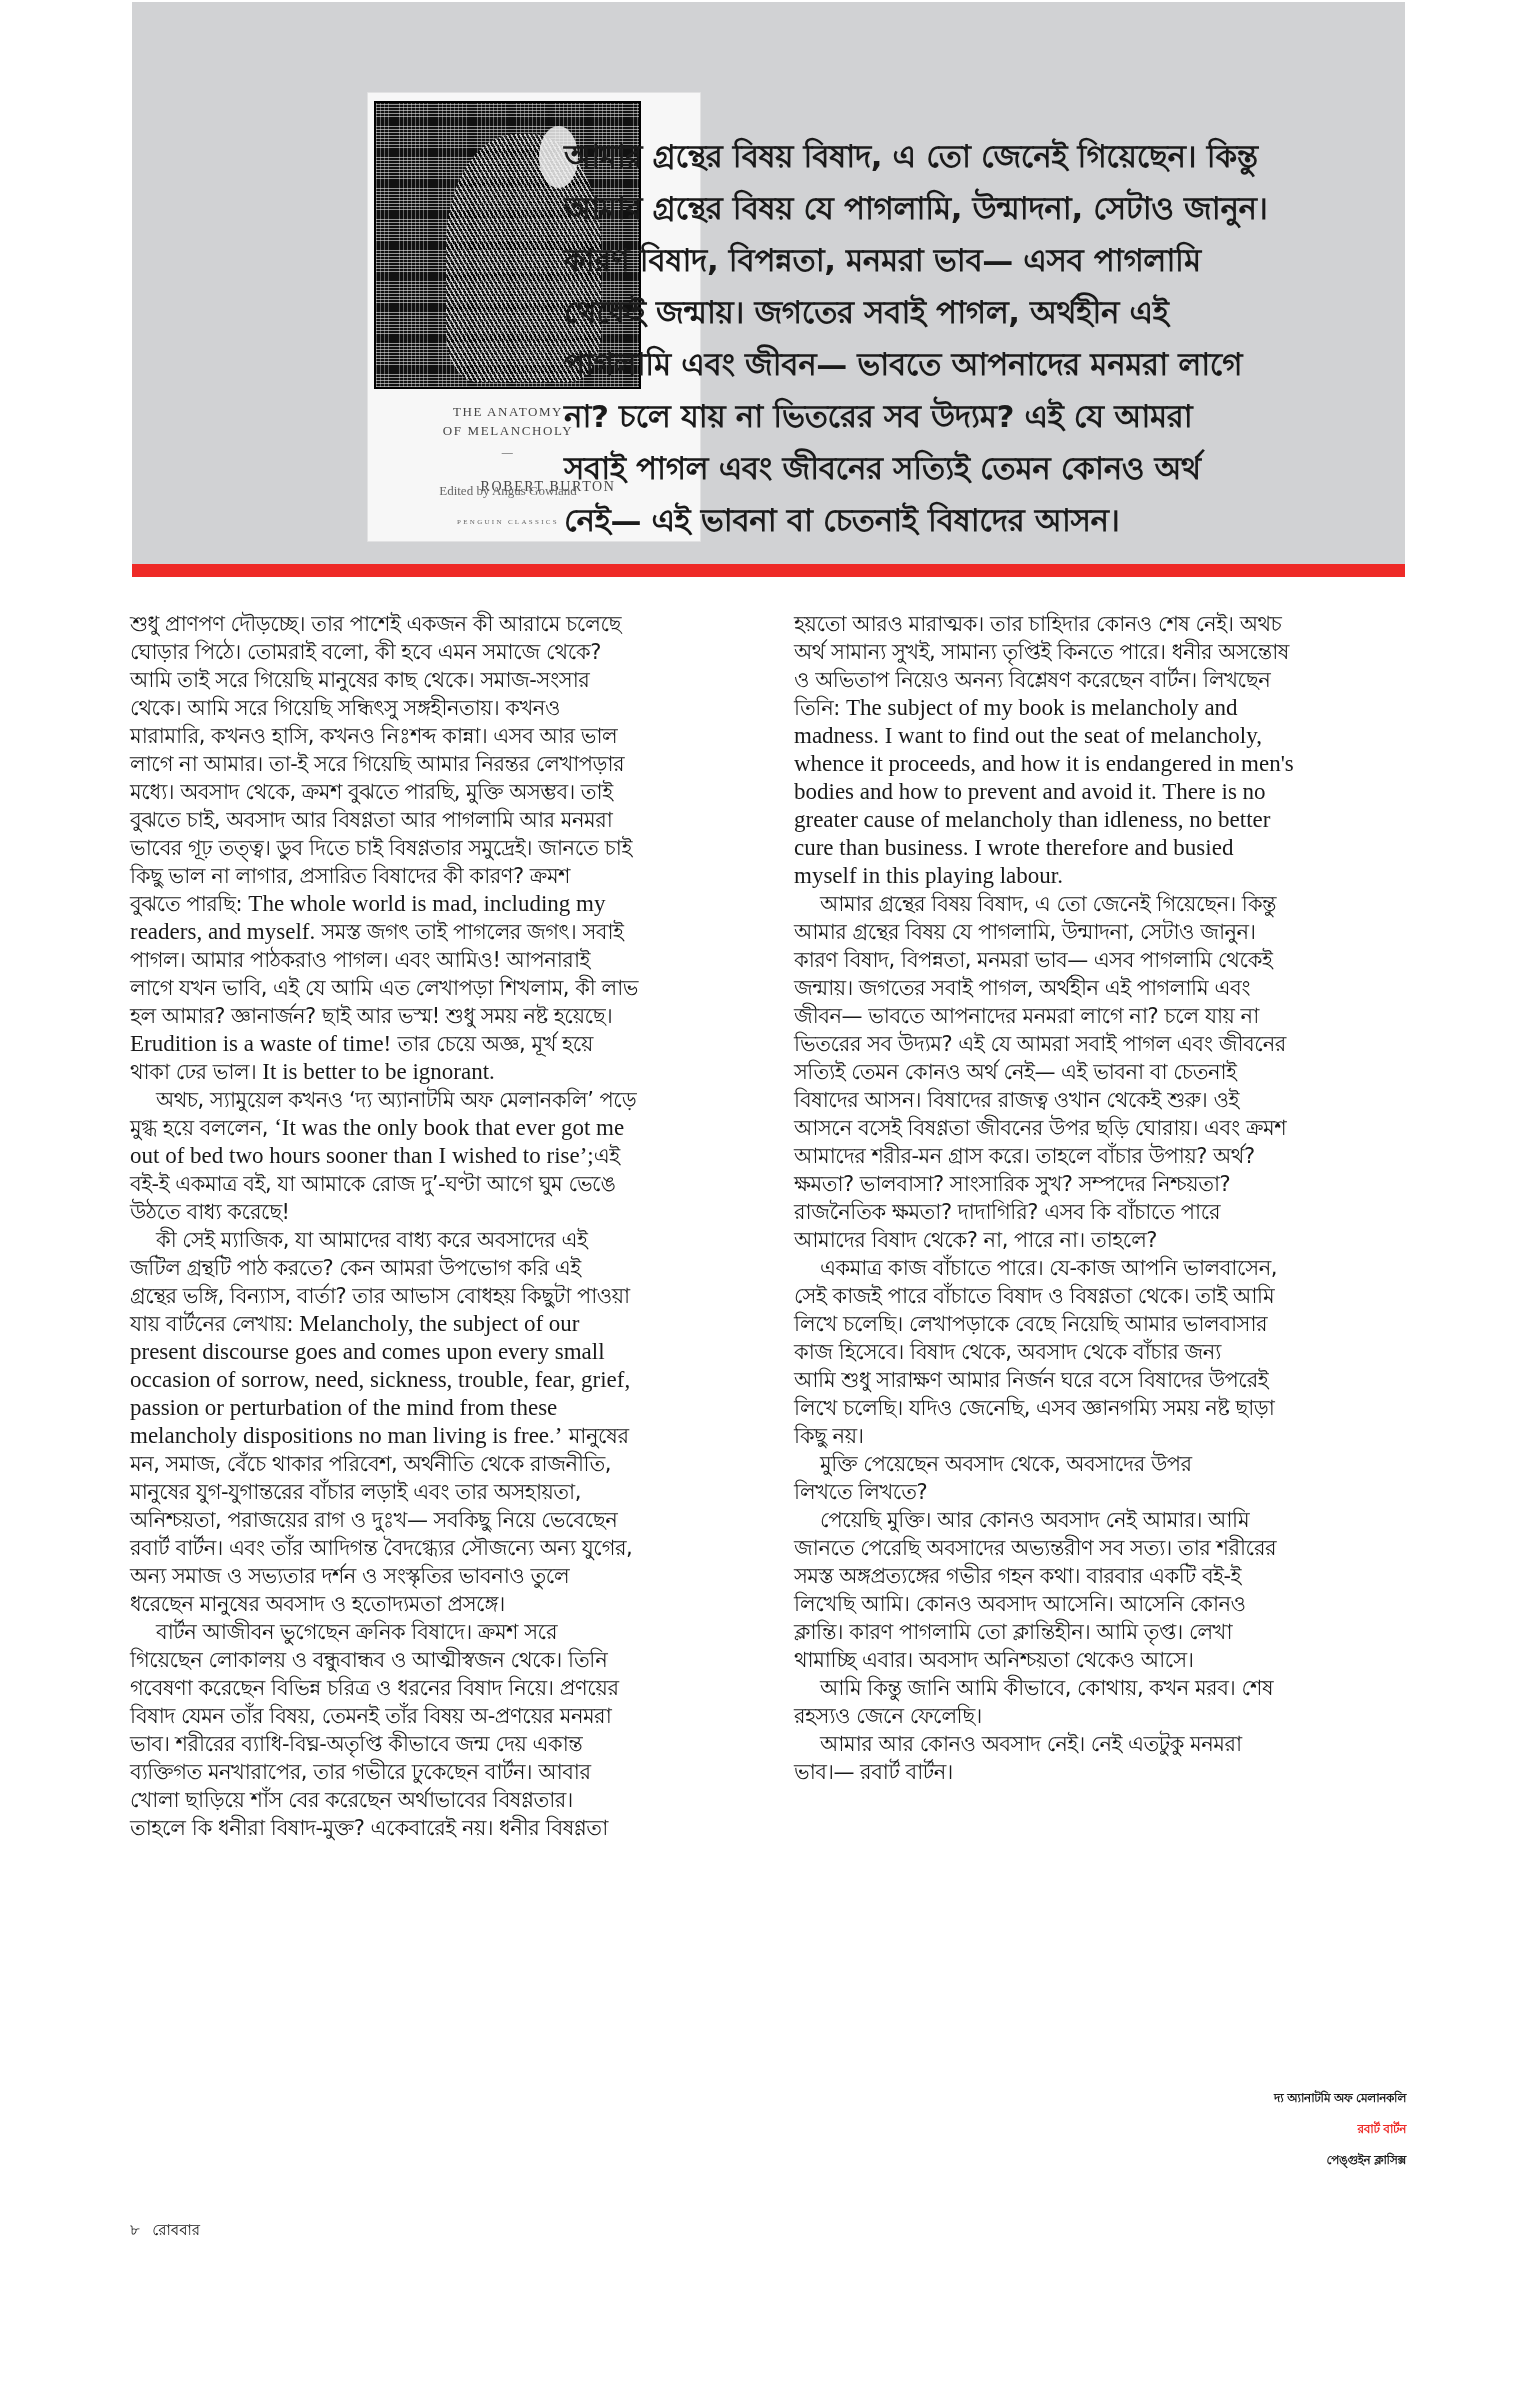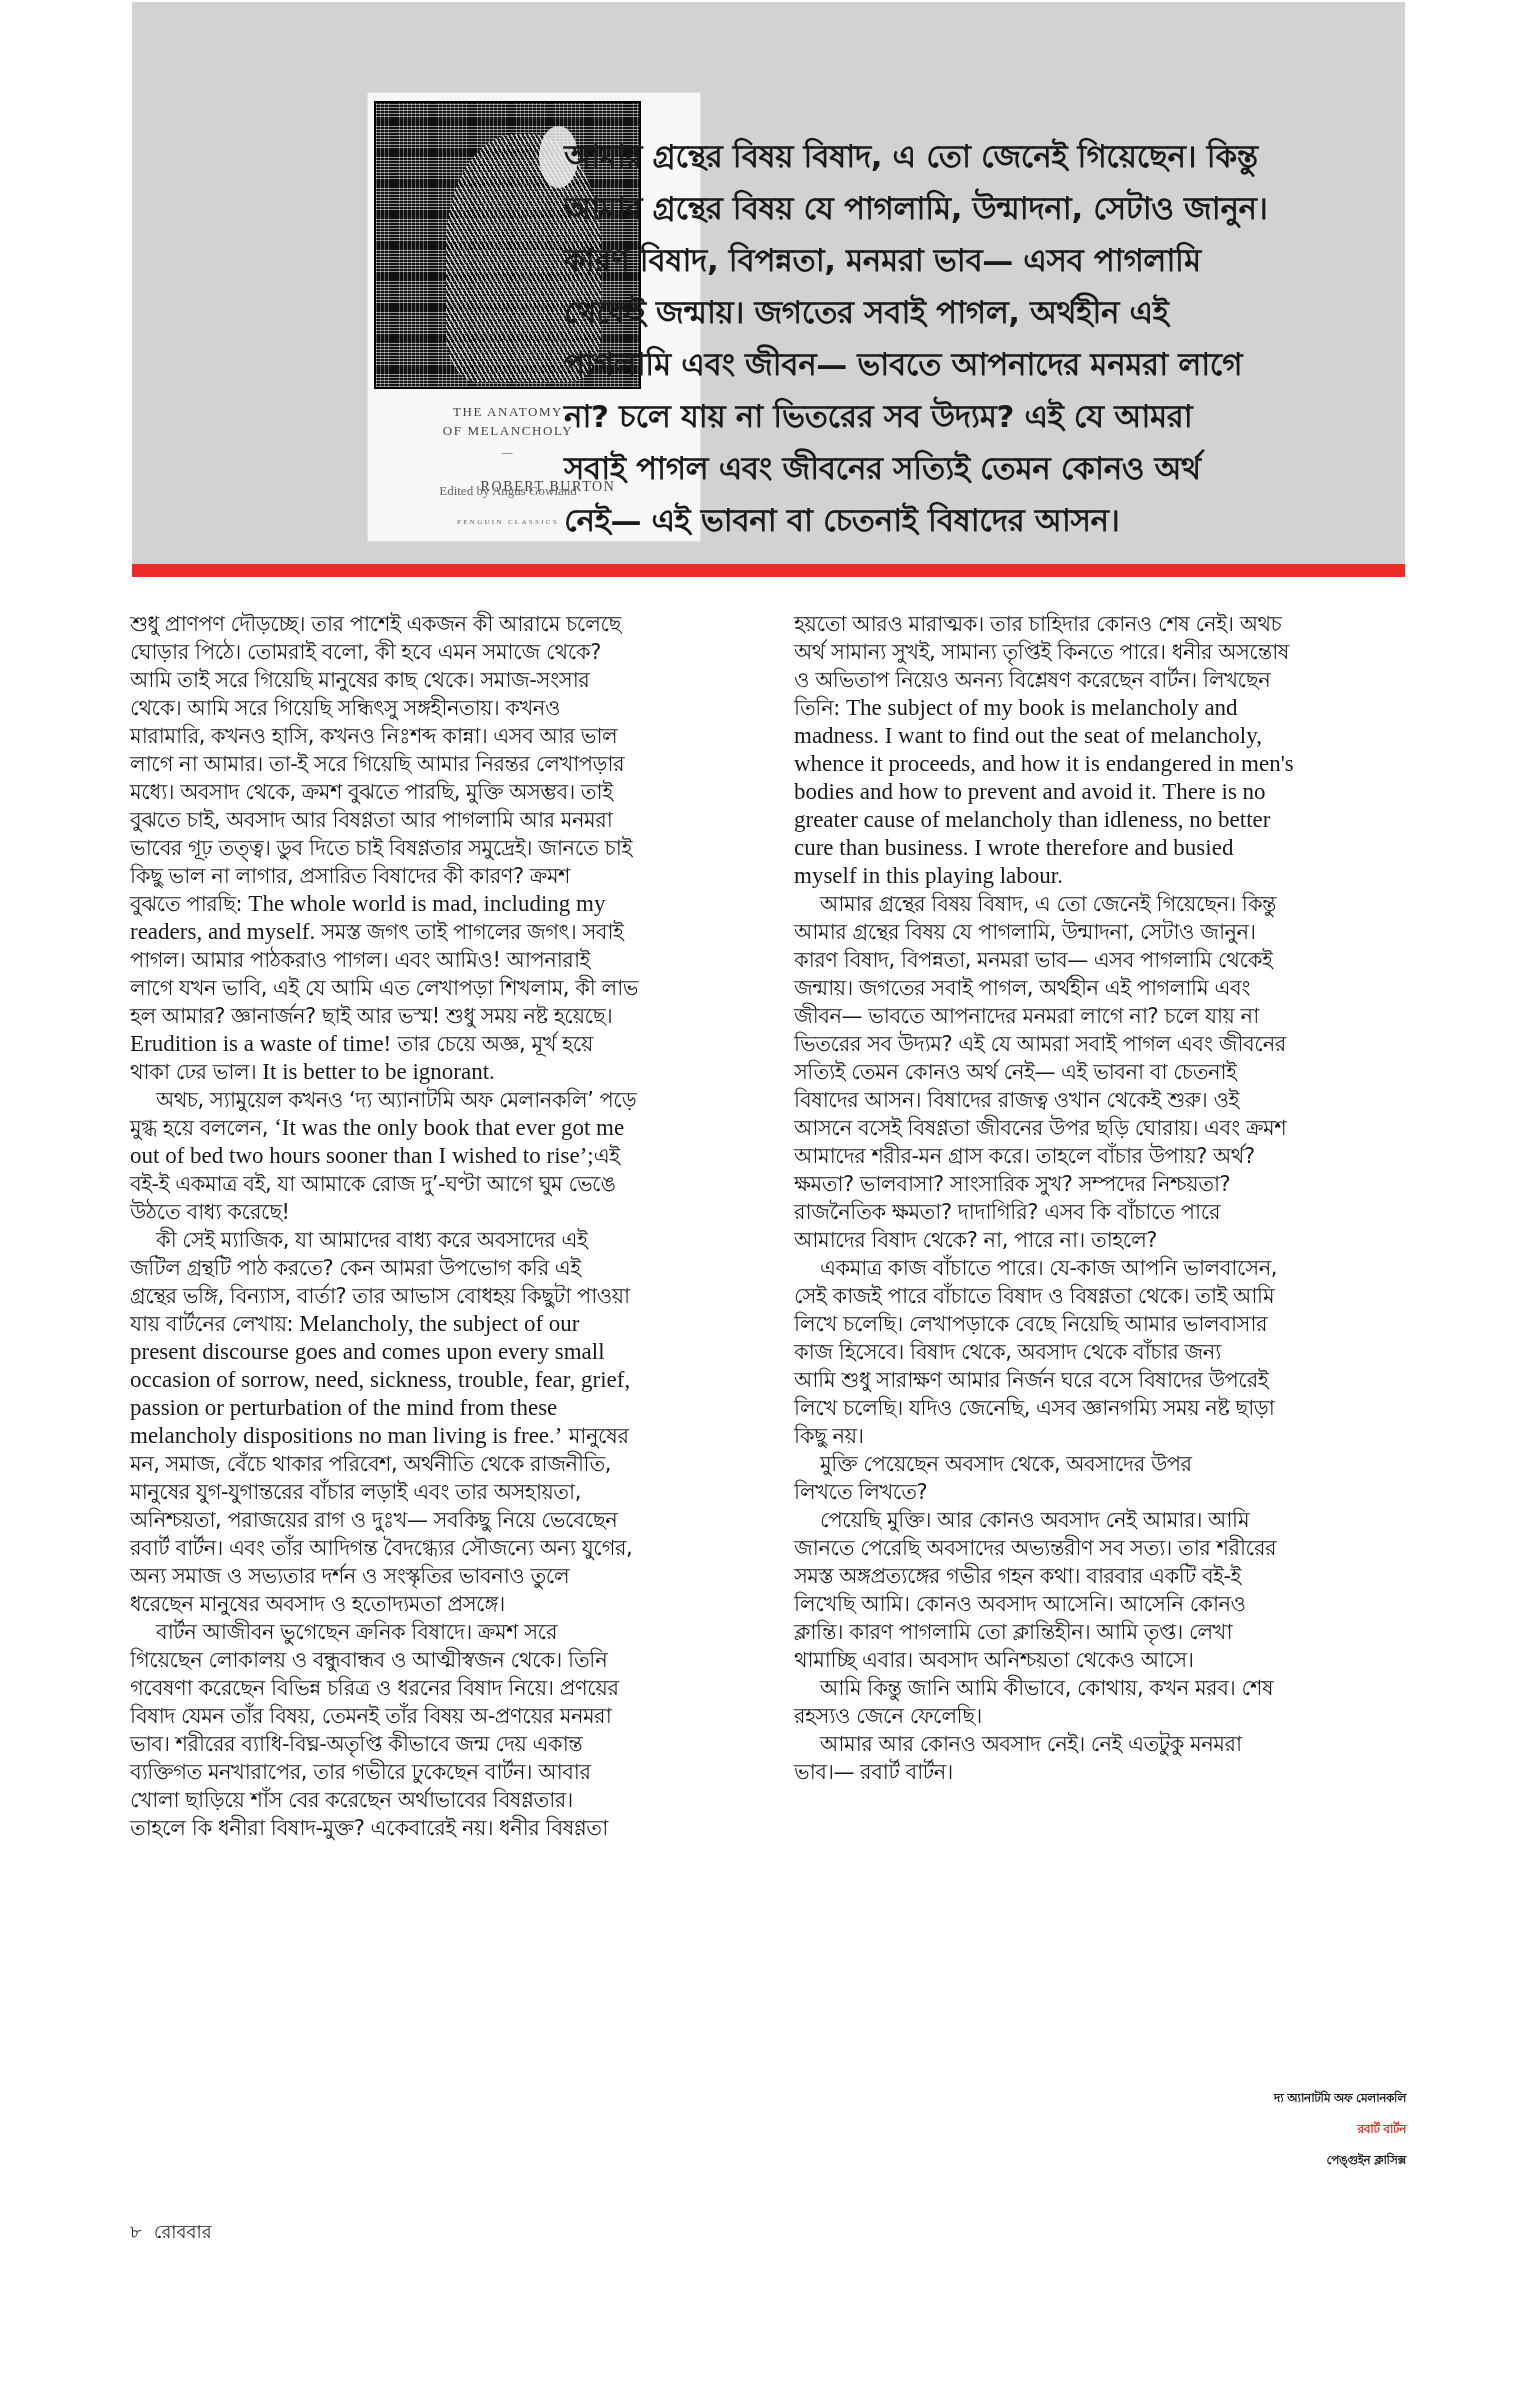--- a/index.html
+++ b/index.html
@@ -33,21 +33,21 @@
   .col-left { left: 130px; width: 636px; }
   .col-right { left: 794px; width: 612px; }
   .ln { font-family: "DejaVu Sans", sans-serif; font-size: 21px; line-height: 28px; white-space: nowrap;
     letter-spacing: -0.5px; color: #1a1a1a; }
   .ln .en { font-family: "Liberation Serif", "DejaVu Serif", serif; font-size: 23px; letter-spacing: 0; }
   .indent { padding-left: 26px; }
 
   .credits { position: absolute; right: 132px; top: 2083px; text-align: right; }
   .credits div { font-family: "DejaVu Sans", sans-serif; font-weight: bold; font-size: 12px; line-height: 31px; letter-spacing: -0.4px; }
   .credits .red { color: #ee2a27; }
-  .footer { position: absolute; left: 130px; top: 2218px; font-family: "DejaVu Sans", sans-serif; font-size: 18px; color: #1a1a1a; text-align: right; }
+  .footer { position: absolute; left: 130px; top: 2218px; font-family: "DejaVu Sans", sans-serif; font-size: 15px; color: #1a1a1a; text-align: right; }
   .footer span { margin-right: 12.4px; }
 </style>
 </head>
 <body>
 
 <div class="panel">
   <div class="cover">
     <div class="engraving">
       <div class="fig"></div>
       <div class="head"></div>

